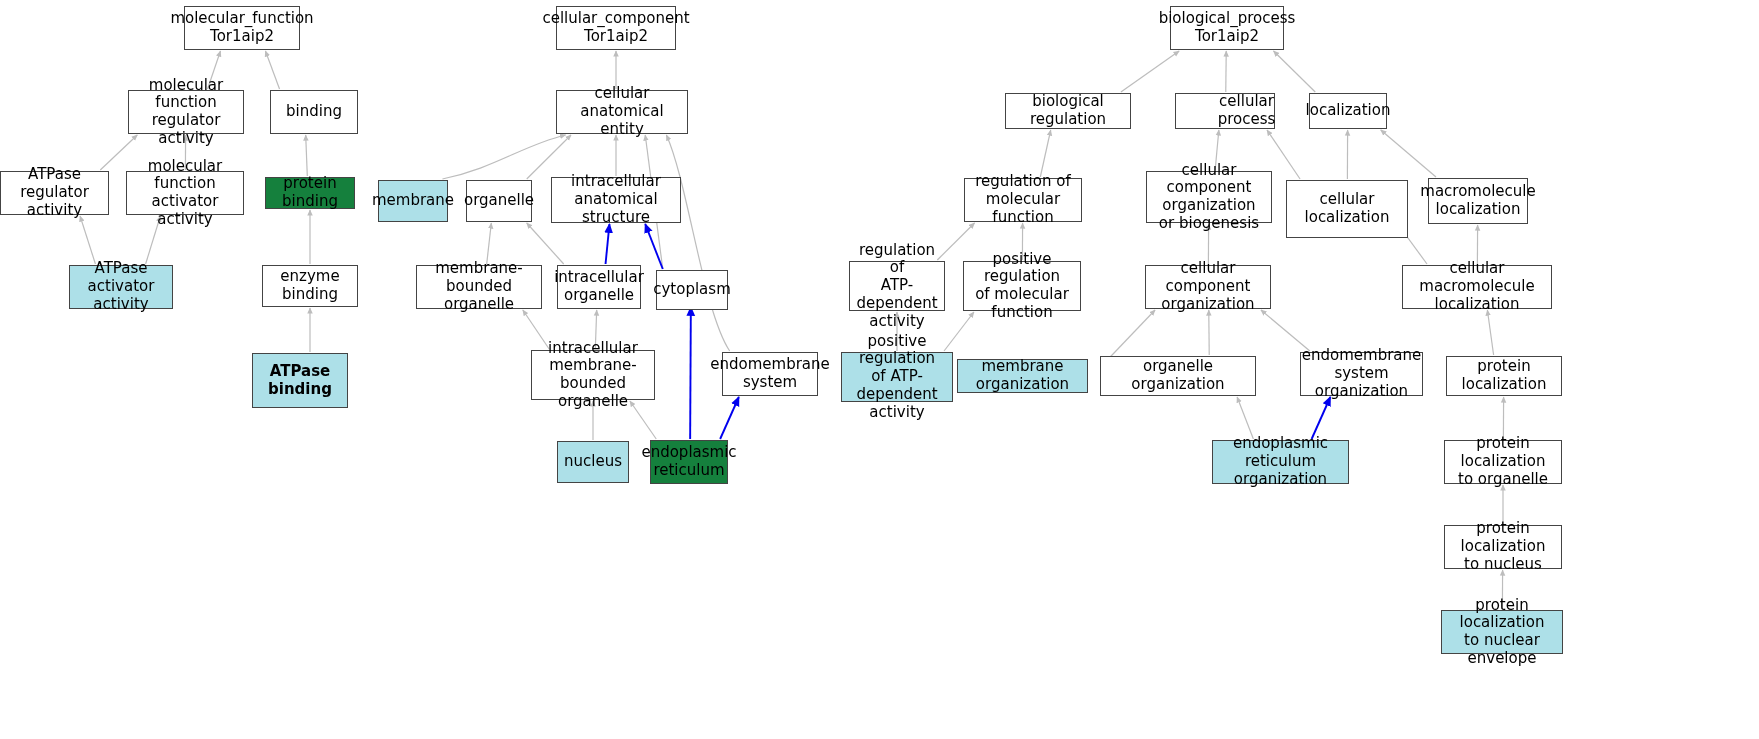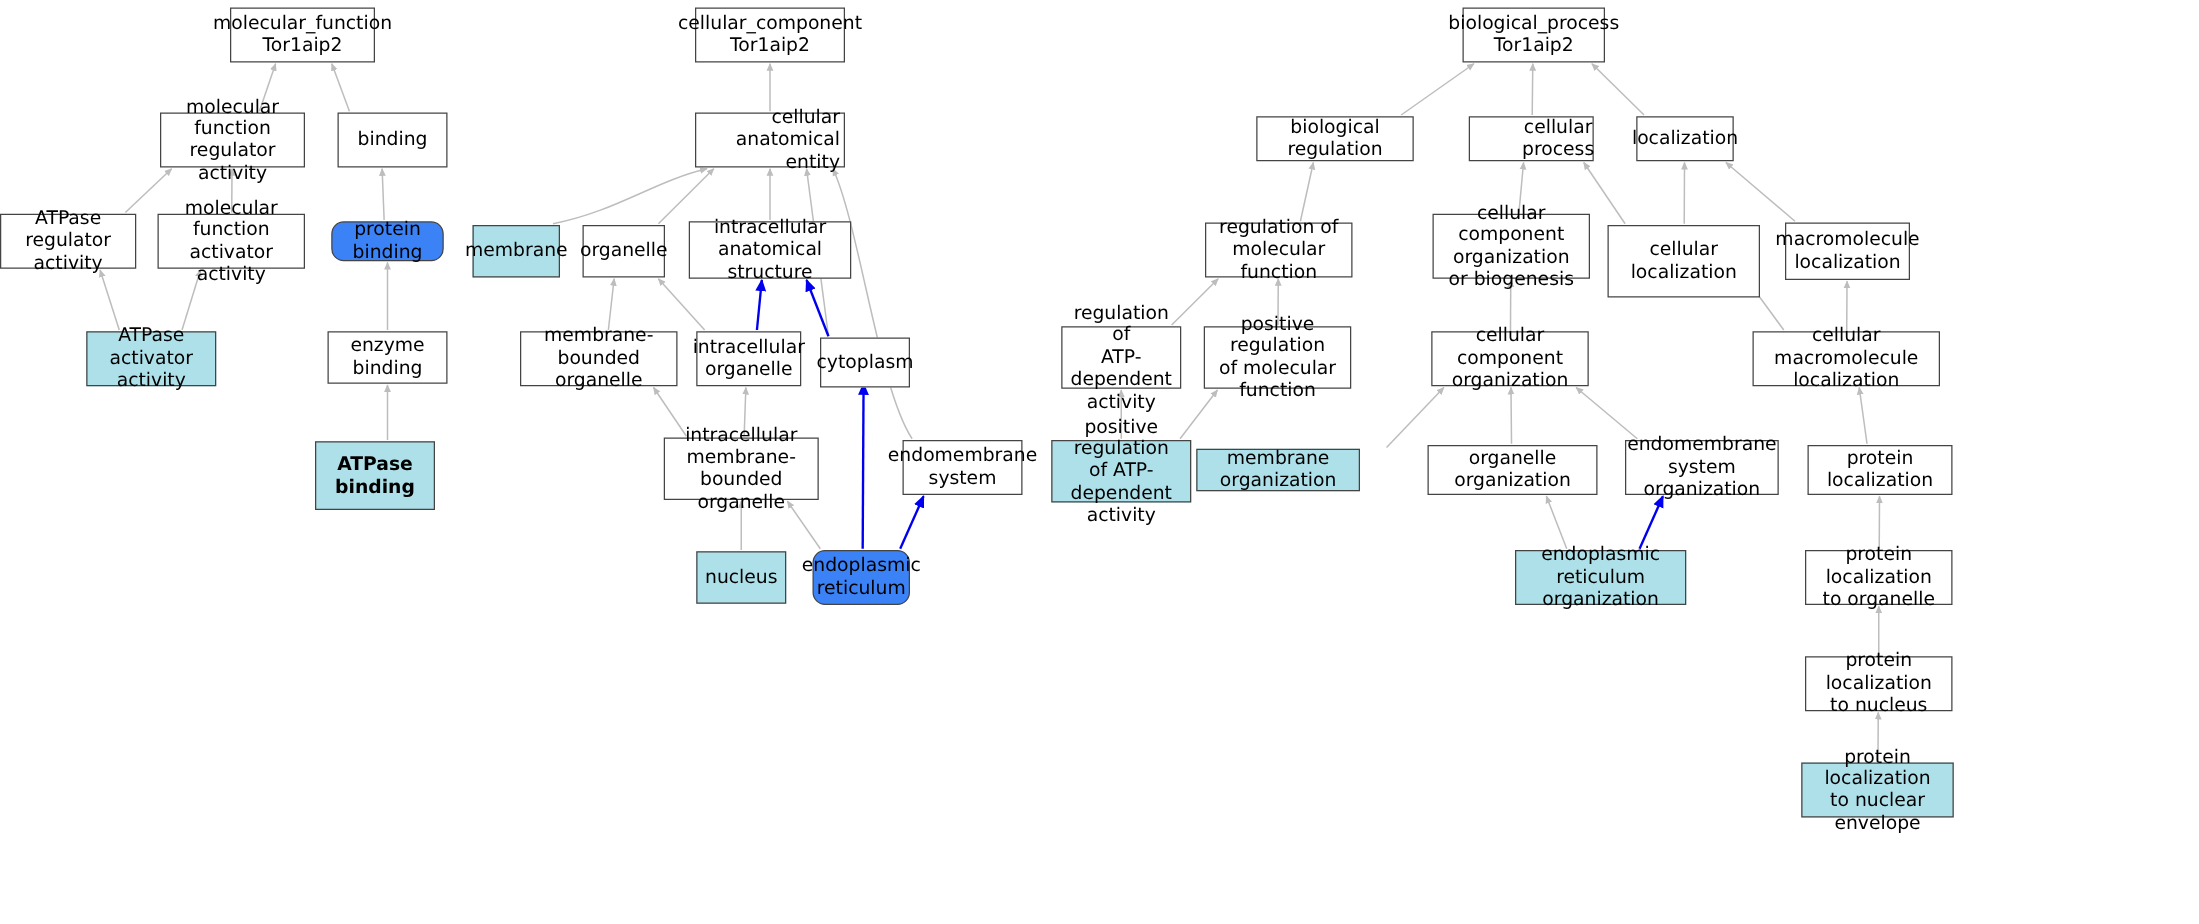--- a/index.html
+++ b/index.html
@@ -21,21 +21,21 @@
     justify-content:center;
     text-align:center;
     font-size:15px;
     line-height:1.18;
     color:#000000;
     white-space:pre-line;
     padding:1px 3px;
     z-index:2;
   }
   .node.fill-lightblue{background:#ade0e8;}
-  .node.fill-blue{background:#3b82f6;border-radius:10px;}
+  .node.fill-blue{background:#15803d;}
 </style>
 </head>
 <body>
 
 <div id="canvas">
   <svg id="edges">
       <defs>
         <marker id="arrow-normal" viewBox="0 0 10 10" refX="9" refY="5" markerWidth="5.2" markerHeight="5.2" orient="auto-start-reverse">
           <path d="M 0 0.6 L 10 5 L 0 9.4 z" fill="#bdbdbd"></path>
         </marker>
@@ -103,21 +103,21 @@
 activity</div>
       <div class="node " style="left: 126px; top: 171px; width: 118px; height: 44px;">molecular function
 activator activity</div>
       <div class="node fill-blue" style="left: 265px; top: 177px; width: 90px; height: 32px;">protein binding</div>
       <div class="node fill-lightblue" style="left: 69px; top: 265px; width: 104px; height: 44px;">ATPase activator
 activity</div>
       <div class="node " style="left: 262px; top: 265px; width: 96px; height: 42px;">enzyme binding</div>
       <div class="node fill-lightblue" style="left: 252px; top: 353px; width: 96px; height: 55px; font-weight: bold;">ATPase binding</div>
       <div class="node " style="left: 556px; top: 6px; width: 120px; height: 44px;">cellular_component
 Tor1aip2</div>
-      <div class="node " style="left: 556px; top: 90px; width: 120px; height: 44px; text-align: right;">cellular anatomical
+      <div class="node " style="left: 556px; top: 90px; width: 132px; height: 44px;">cellular anatomical
 entity</div>
       <div class="node fill-lightblue" style="left: 378px; top: 180px; width: 70px; height: 42px;">membrane</div>
       <div class="node " style="left: 466px; top: 180px; width: 66px; height: 42px;">organelle</div>
       <div class="node " style="left: 551px; top: 177px; width: 130px; height: 46px;">intracellular
 anatomical structure</div>
       <div class="node " style="left: 416px; top: 265px; width: 126px; height: 44px;">membrane-bounded
 organelle</div>
       <div class="node " style="left: 557px; top: 265px; width: 84px; height: 44px;">intracellular
 organelle</div>
       <div class="node " style="left: 656px; top: 270px; width: 72px; height: 40px;">cytoplasm</div>
@@ -149,21 +149,21 @@
 of molecular
 function</div>
       <div class="node " style="left: 1145px; top: 265px; width: 126px; height: 44px;">cellular component
 organization</div>
       <div class="node " style="left: 1402px; top: 265px; width: 150px; height: 44px;">cellular macromolecule
 localization</div>
       <div class="node fill-lightblue" style="left: 841px; top: 352px; width: 112px; height: 50px;">positive regulation
 of ATP-dependent
 activity</div>
       <div class="node fill-lightblue" style="left: 957px; top: 359px; width: 131px; height: 34px;">membrane organization</div>
-      <div class="node " style="left: 1142px; top: 356px; width: 136px; height: 40px;">organelle organization</div>
+      <div class="node " style="left: 1100px; top: 356px; width: 156px; height: 40px;">organelle organization</div>
       <div class="node " style="left: 1300px; top: 352px; width: 123px; height: 44px;">endomembrane
 system organization</div>
       <div class="node " style="left: 1446px; top: 356px; width: 116px; height: 40px;">protein localization</div>
       <div class="node fill-lightblue" style="left: 1212px; top: 440px; width: 137px; height: 44px;">endoplasmic
 reticulum organization</div>
       <div class="node " style="left: 1444px; top: 440px; width: 118px; height: 44px;">protein localization
 to organelle</div>
       <div class="node " style="left: 1444px; top: 525px; width: 118px; height: 44px;">protein localization
 to nucleus</div>
       <div class="node fill-lightblue" style="left: 1441px; top: 610px; width: 122px; height: 44px;">protein localization

